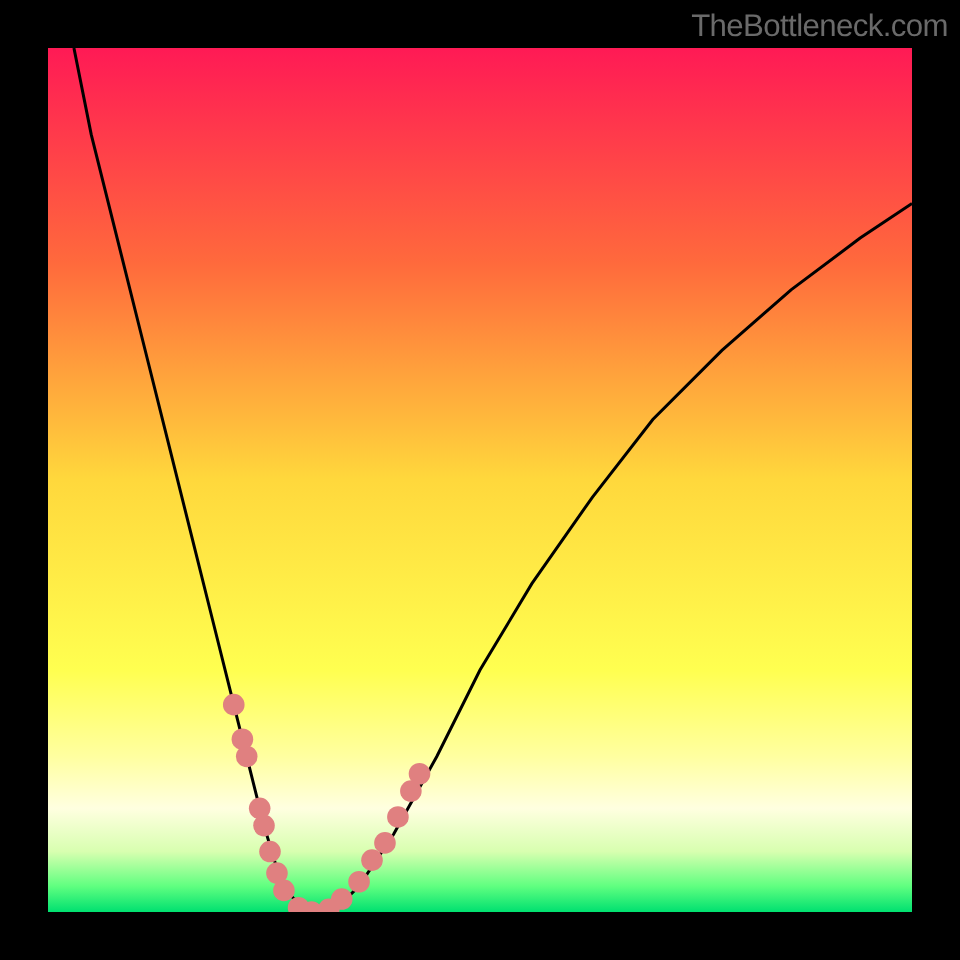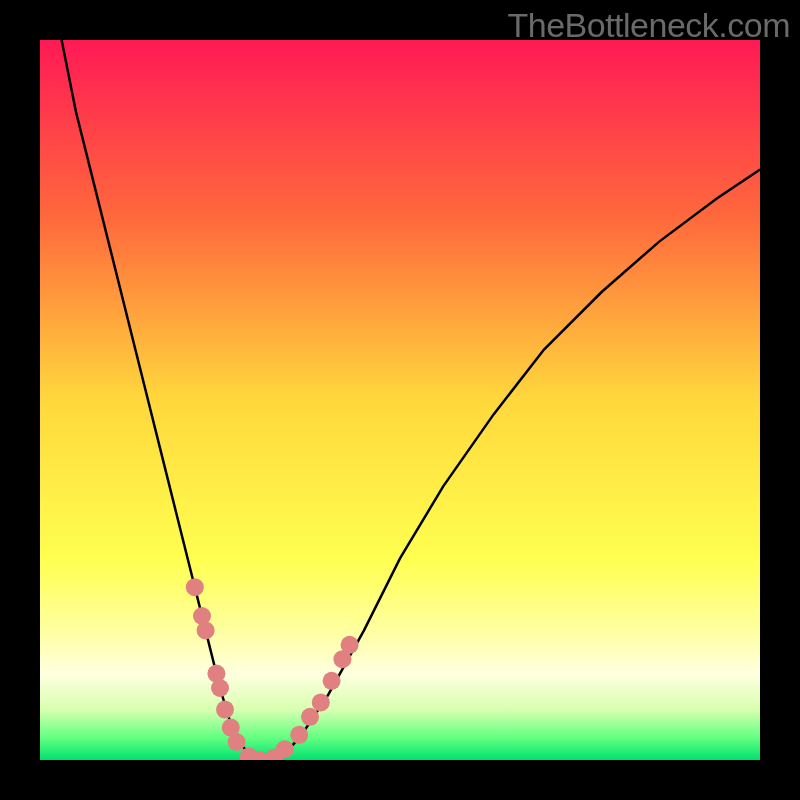--- a/index.html
+++ b/index.html
@@ -14,21 +14,21 @@
     position: relative;
     width: 800px;
     height: 800px;
     background: #000;
   }
   .watermark {
     position: absolute;
     top: 6px;
     right: 10px;
     color: #6a6a6a;
-    font-size: 34px;
+    font-size: 26px;
     font-weight: 500;
     z-index: 10;
     letter-spacing: -0.5px;
   }
   .plot-area {
     position: absolute;
     left: 40px;
     top: 40px;
     width: 720px;
     height: 720px;

